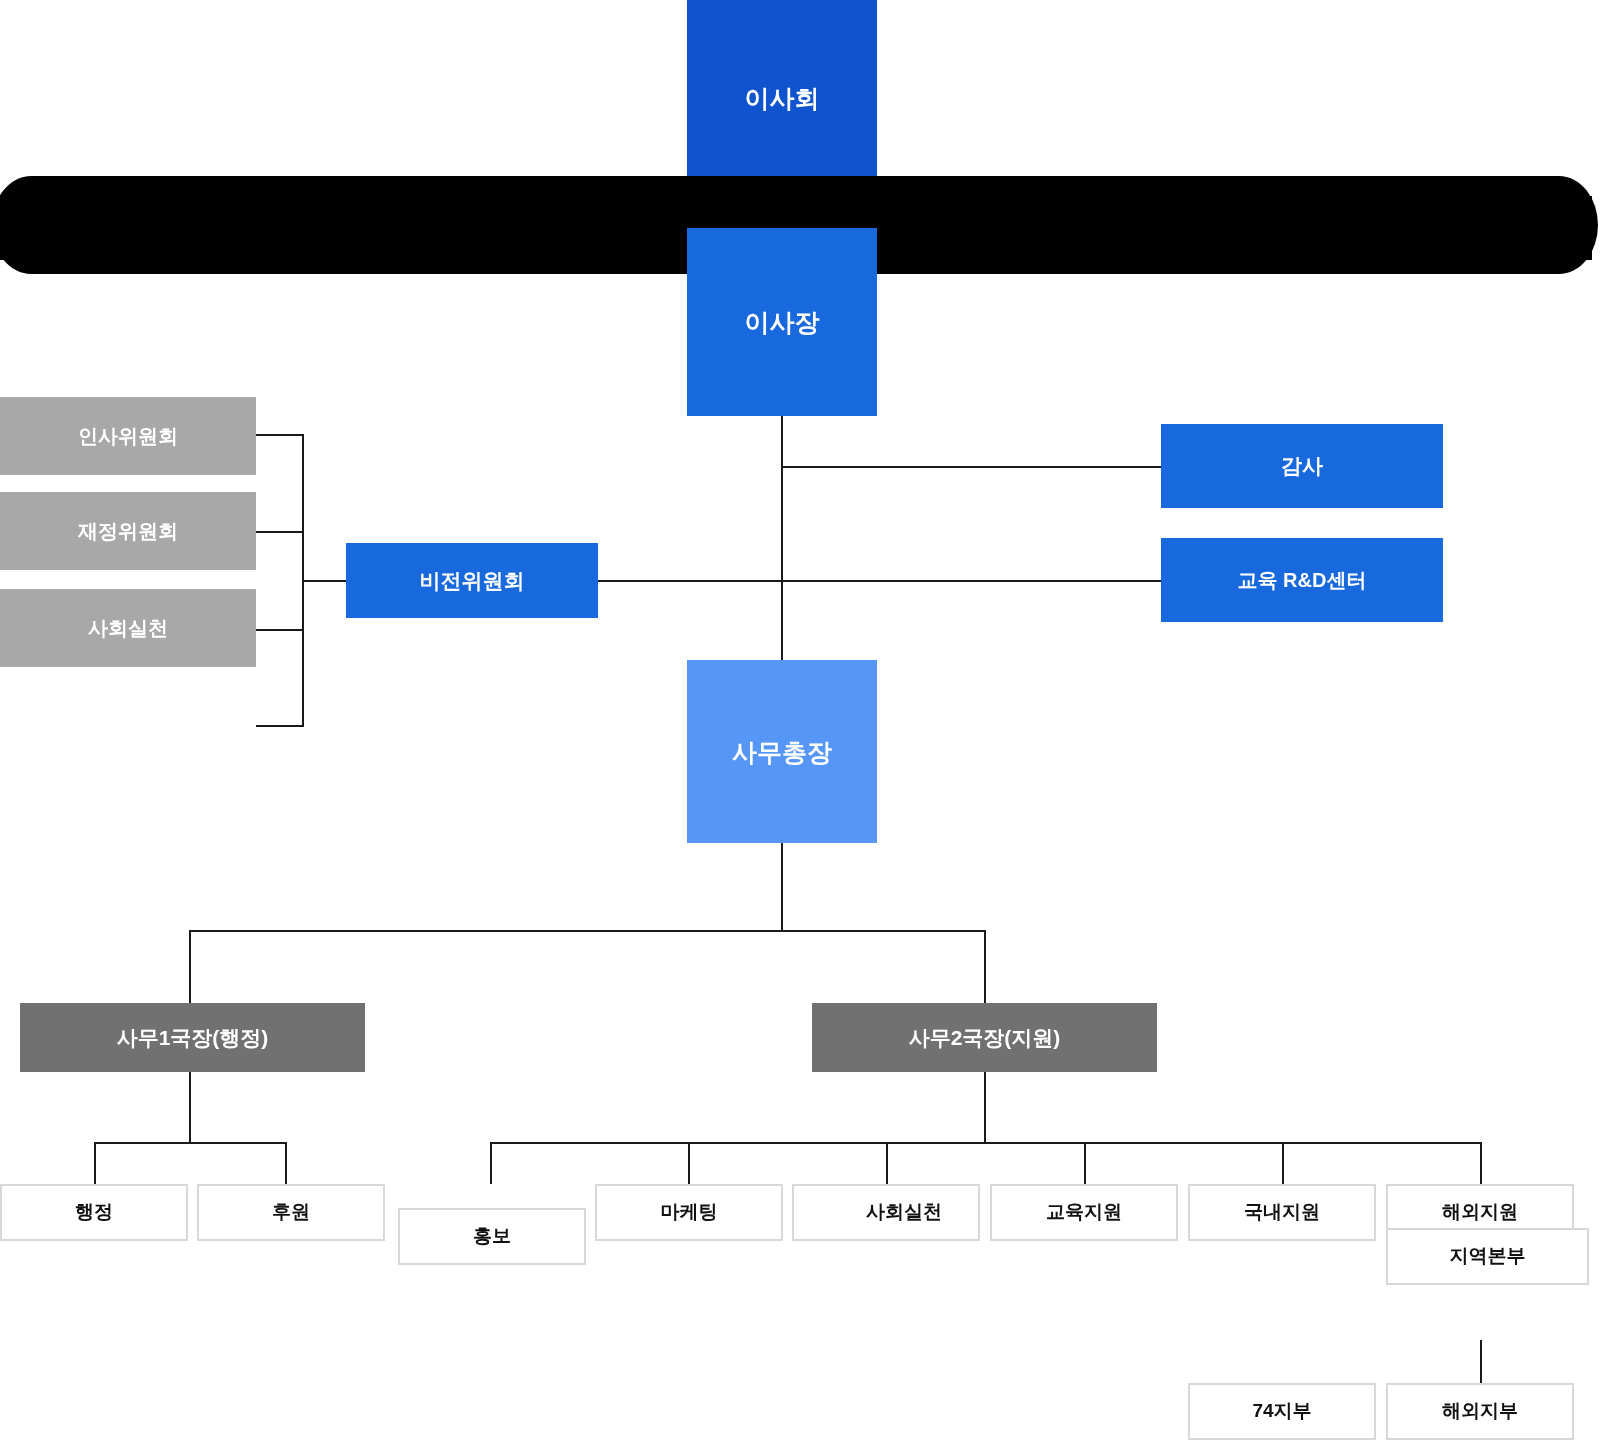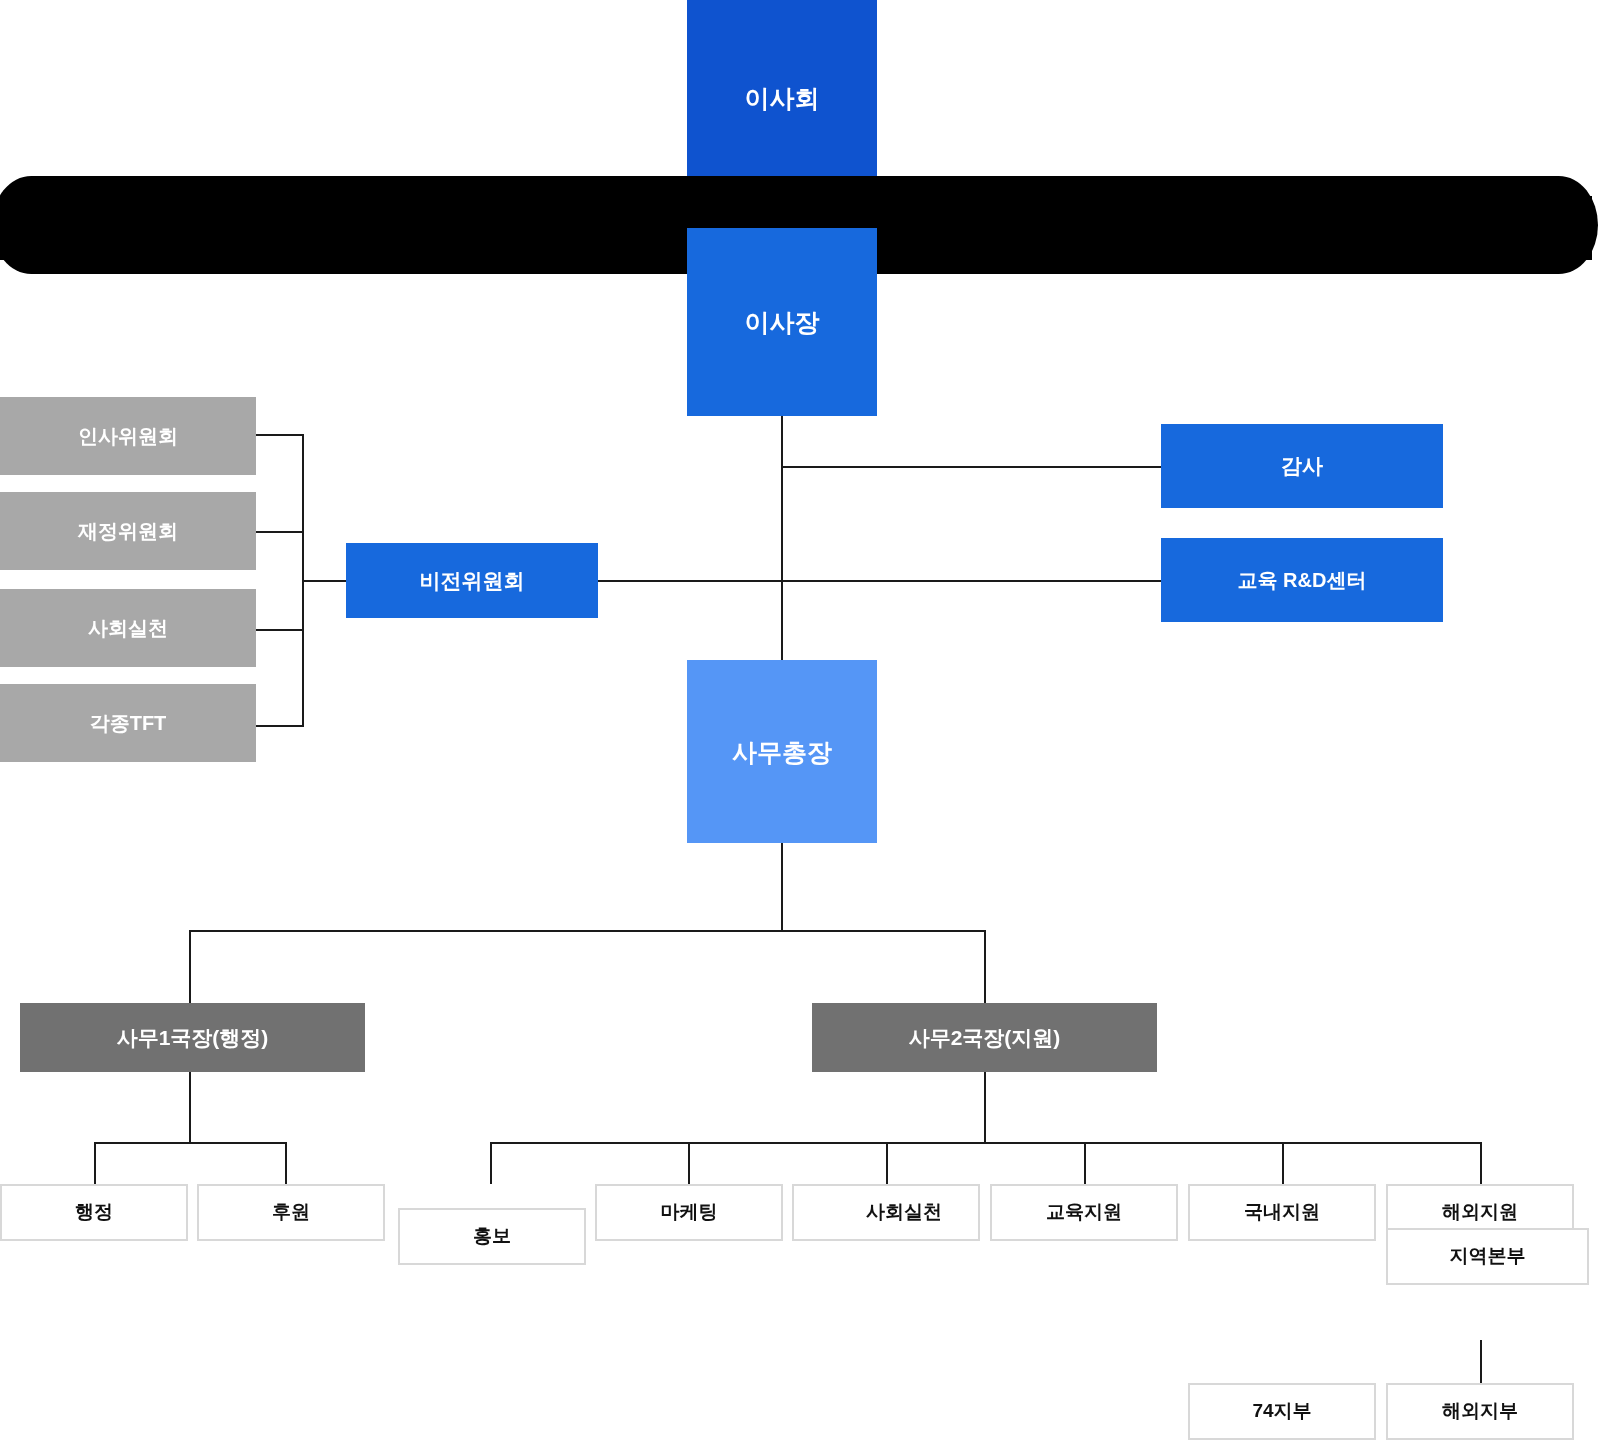--- a/index.html
+++ b/index.html
@@ -100,23 +100,20 @@
 
   <div class="node n-gray" style="left:0px;top:397px;width:256px;height:78px;font-size:20px;">
     <span>인사위원회</span>
   </div>
   <div class="node n-gray" style="left:0px;top:492px;width:256px;height:78px;font-size:20px;">
     <span>재정위원회</span>
   </div>
   <div class="node n-gray" style="left:0px;top:589px;width:256px;height:78px;font-size:20px;">
     <span>사회실천</span>
   </div>
-  <div class="node n-gray" style="left:0px;top:684px;width:256px;height:78px;font-size:20px;">
-    <span>각종TFT</span>
-  </div>
 
   <div class="node n-blue" style="left:346px;top:543px;width:252px;height:75px;font-size:21px;">
     <span>비전위원회</span>
   </div>
 
   <div class="node n-blue" style="left:1161px;top:424px;width:282px;height:84px;font-size:21px;">
     <span>감사</span>
   </div>
 
   <div class="node n-blue" style="left:1161px;top:538px;width:282px;height:84px;font-size:20px;">

